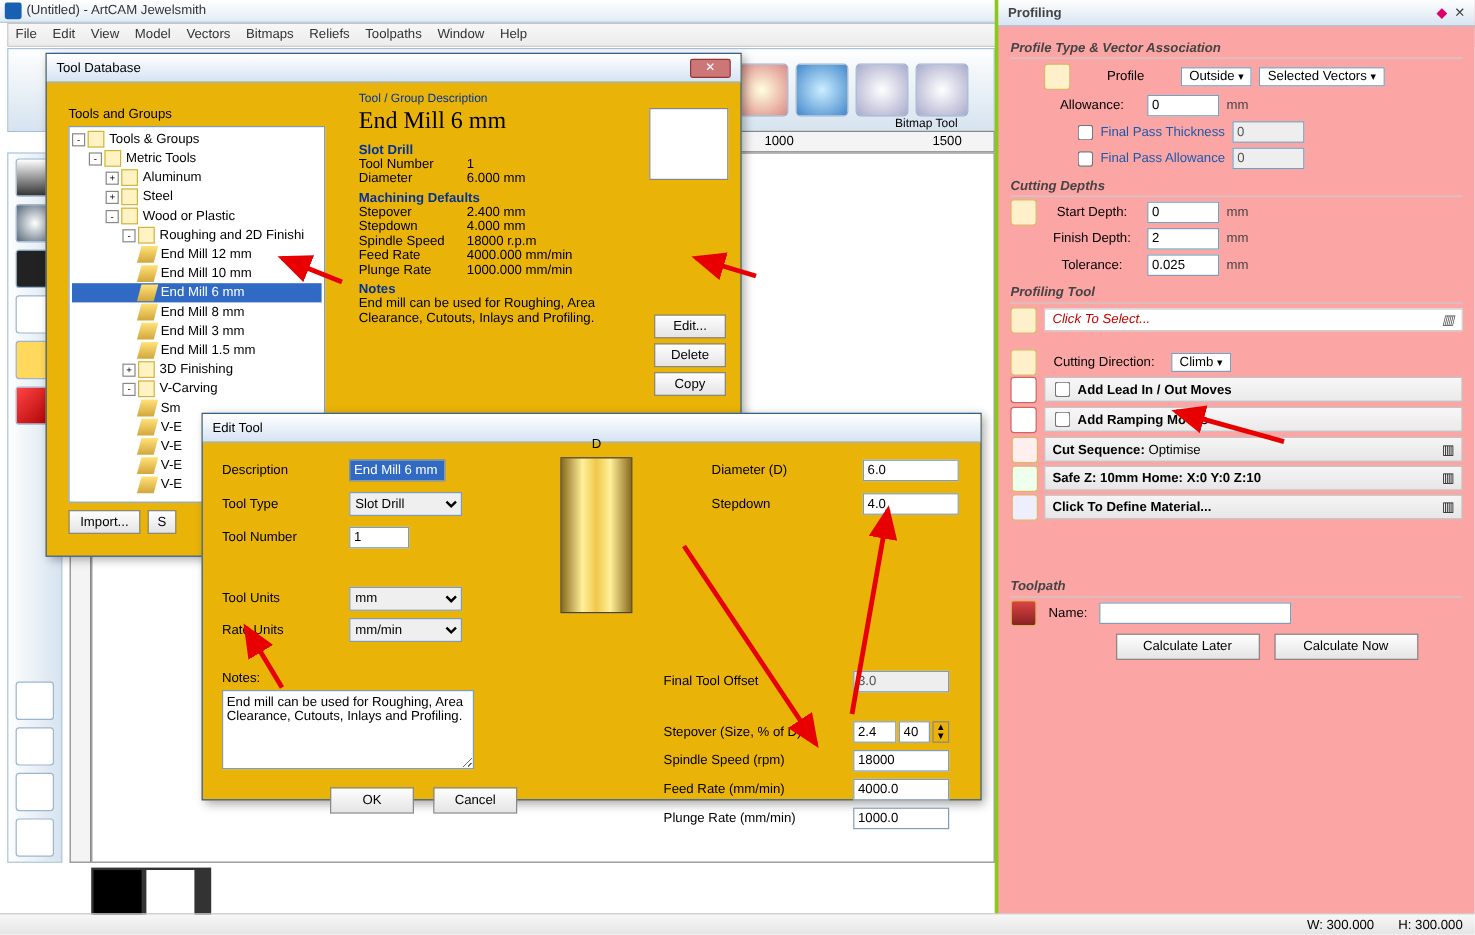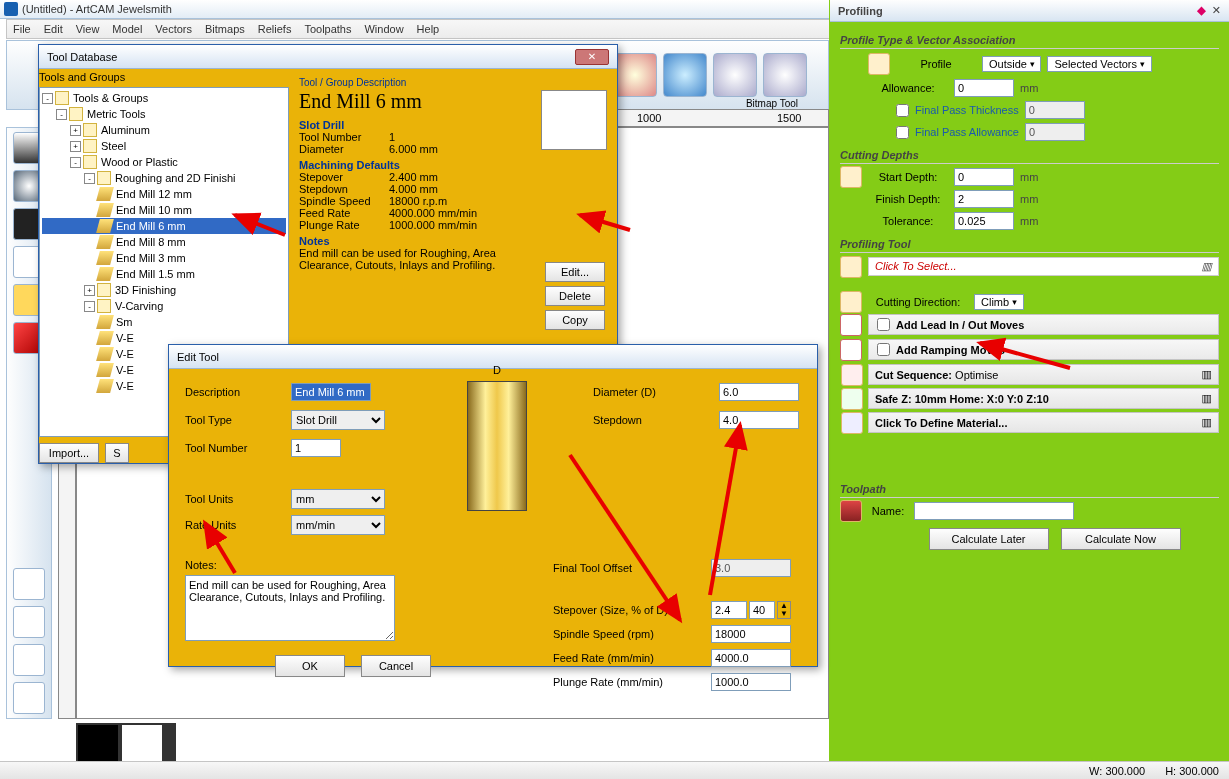--- a/index.html
+++ b/index.html
@@ -28,21 +28,21 @@
 
 .left-tools { position: absolute; top: 127px; left: 6px; width: 46px; bottom: 60px; background: linear-gradient(90deg,#fefefe,#d6e3ef); border: 1px solid #a9c2db; display: flex; flex-direction: column; align-items: center; padding: 4px 0; gap: 6px; }
 .left-tools .tool { width: 32px; height: 32px; background: #fff; border: 1px solid #9bb5d1; border-radius: 3px; }
 
 .swatches { position: absolute; bottom: 12px; left: 76px; width: 100px; height: 44px; background: #333; display: flex; }
 .swatches div { width: 40px; height: 40px; margin: 2px; }
 
 .statusbar { position: absolute; bottom: 0; left: 0; right: 0; height: 18px; background: linear-gradient(#f7f7f7,#e4e4e4); border-top: 1px solid #c5c5c5; display: flex; justify-content: flex-end; align-items: center; padding: 0 10px; gap: 20px; }
 
 
-.panel { position: absolute; top: 0; right: 0; width: 400px; bottom: 18px; background: #84cc16; border-left: 1px solid #84cc16; display: flex; flex-direction: column; }
+.panel { position: absolute; top: 0; right: 0; width: 400px; bottom: 18px; background: #fca5a5; border-left: 3px solid #84cc16; display: flex; flex-direction: column; }
 .panel .head { height: 22px; background: linear-gradient(#fefefe,#d8e5f2); border-bottom: 1px solid #a9c2db; display: flex; align-items: center; padding: 0 8px; font-weight: bold; color: #444; justify-content: space-between; }
 .panel .head .x { cursor: pointer; font-weight: normal; }
 .panel .body { flex: 1; overflow-y: auto; padding: 4px 10px; }
 .sect-title { font-weight: bold; font-style: italic; color: #444; margin: 8px 0 4px; border-bottom: 1px solid #ccc; padding-bottom: 2px; }
 .row { display: flex; align-items: center; gap: 6px; margin: 4px 0 4px 28px; }
 .row label { min-width: 80px; text-align: center; }
 .row input[type=text] { width: 60px; height: 18px; border: 1px solid #7f9db9; padding: 0 3px; }
 .row input[type=text].wide { width: 80px; }
 .row .unit { color: #444; }
 .ddbtn { background: #fff; border: 1px solid #7f9db9; padding: 1px 6px; display: inline-flex; align-items: center; gap: 3px; cursor: pointer; }
@@ -54,21 +54,21 @@
 .checkbox-row { display:flex; align-items:center; gap:6px; margin: 4px 0 4px 28px; }
 .checkbox-row input { width:13px; height:13px; }
 .checkbox-row .boxed { border: 1px solid #c4c4c4; padding: 3px 8px; flex:1; background: linear-gradient(#f7f7f7,#eaeaea); display:flex; align-items:center; gap:6px;}
 
 
 .dlg { position: absolute; background: #eab308; border: 1px solid #2a5faa; box-shadow: 3px 3px 8px rgba(0,0,0,0.35); }
 .dlg .dtitle { height: 24px; background: linear-gradient(#fff,#d5e3f3); border-bottom: 1px solid #9bb5d1; display: flex; align-items: center; padding: 0 8px; font-weight: normal; justify-content: space-between; }
 .dlg .dtitle .x { width: 34px; height: 16px; background: #c77; border: 1px solid #933; color: #fff; text-align: center; line-height: 14px; cursor: pointer; border-radius: 2px; font-size: 10px;}
 #dlg-tdb { top: 44px; left: 38px; width: 580px; height: 420px; }
 #dlg-tdb .content { display: flex; height: calc(100% - 24px); }
-#dlg-tdb .left { width: 250px; padding: 0; display:flex; flex-direction:column;}
+#dlg-tdb .left { width: 250px; padding: 18px; display:flex; flex-direction:column;}
 #dlg-tdb .right { flex: 1; padding: 8px 10px; }
 #dlg-tdb .treewrap { flex:1; border: 1px solid #7f9db9; background: #fff; overflow: auto; padding: 2px; }
 #dlg-tdb .tree { white-space: nowrap; }
 .tree-line { display: flex; align-items: center; height: 16px; }
 .tree-line .tog { width: 11px; height: 11px; border: 1px solid #888; background: #fff; display: inline-flex; align-items: center; justify-content: center; font-size: 8px; margin-right: 2px; cursor: pointer; }
 .tree-line .ic { width: 14px; height: 14px; margin-right: 2px; }
 .tree-line .gold { background: linear-gradient(#ffe27a,#d2a63b); transform: skewX(-15deg); }
 .tree-line .folder { background: #fff3c4; border: 1px solid #d2b33f; }
 .tree-line.sel { background: #316ac5; color: #fff; }
 .tree-line .txt { padding: 0 2px; }

